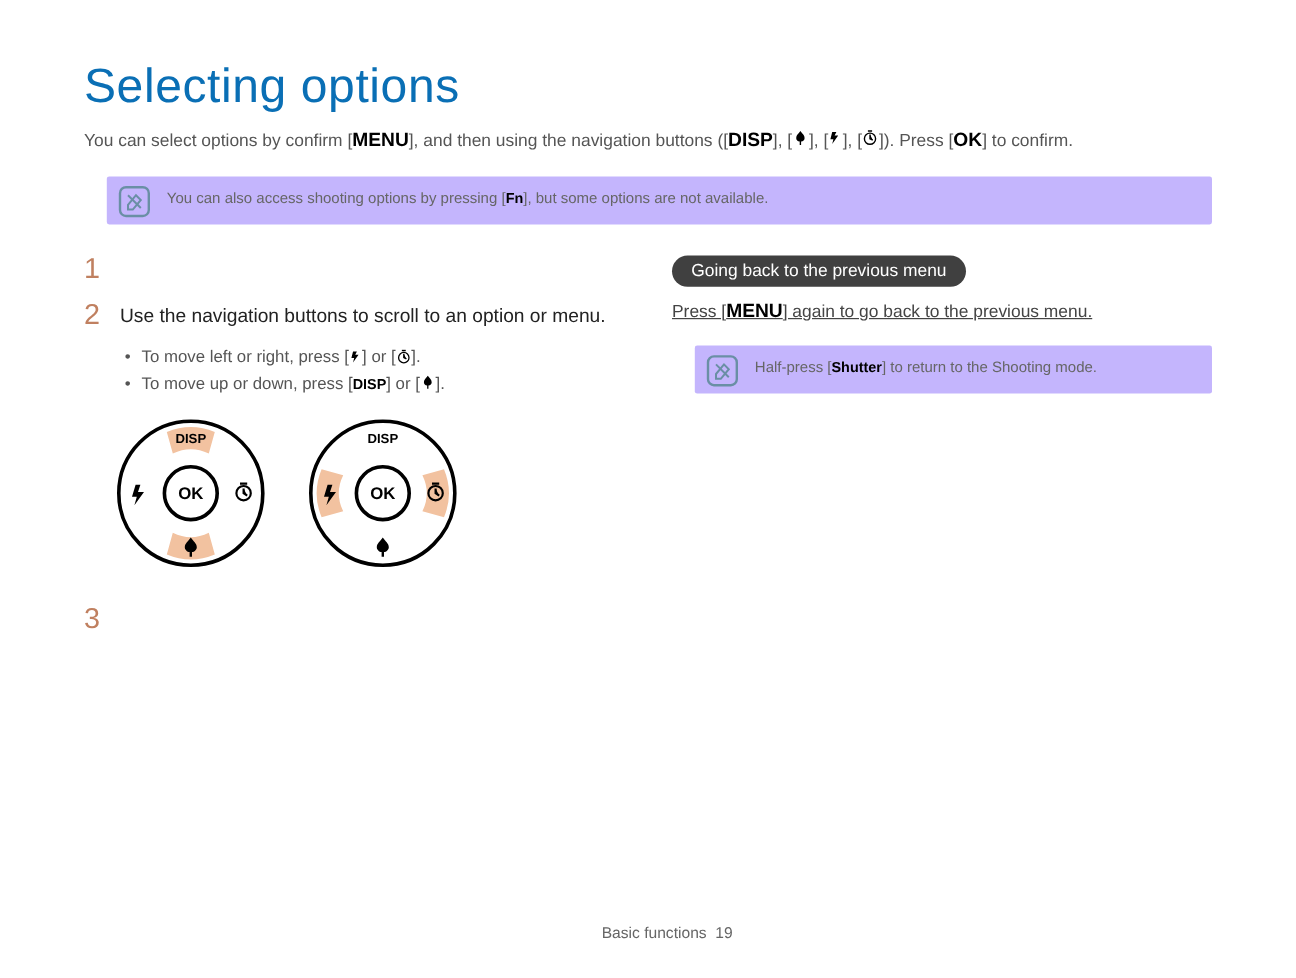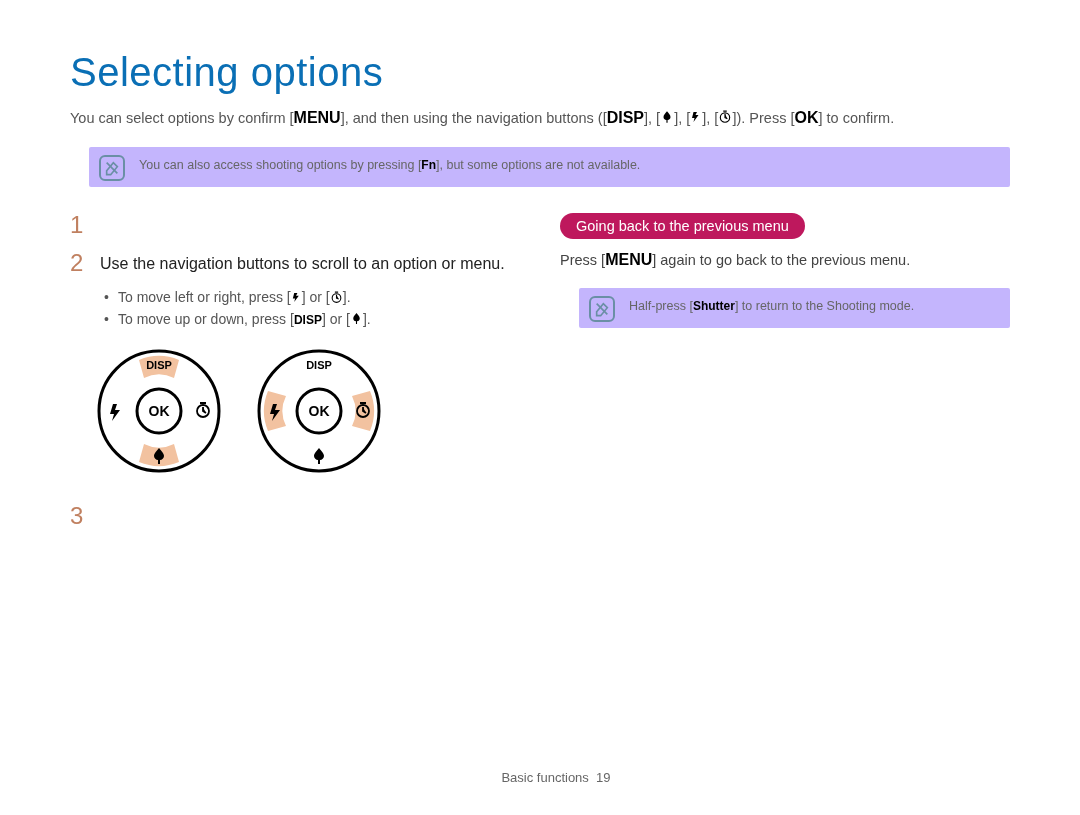--- a/index.html
+++ b/index.html
@@ -104,32 +104,33 @@
     margin: 12px 0 28px 24px;
   }
   .dial {
     width: 130px;
     height: 130px;
     position: relative;
   }
   .dial svg { width: 100%; height: 100%; }
   .pill-heading {
     display: inline-block;
-    background: #be185d;
+    background: #404040;
     color: #fff;
     font-size: 14.5px;
     padding: 5px 16px;
     border-radius: 14px;
     margin-bottom: 10px;
   }
   .body-text {
     font-size: 14.5px;
     color: #444;
     line-height: 1.4;
     margin-bottom: 16px;
+    text-decoration: underline;
   }
   .footer {
     position: absolute;
     bottom: 30px;
     left: 16px;
     width: 100%;
     text-align: center;
     font-size: 13px;
     color: #666;
   }

